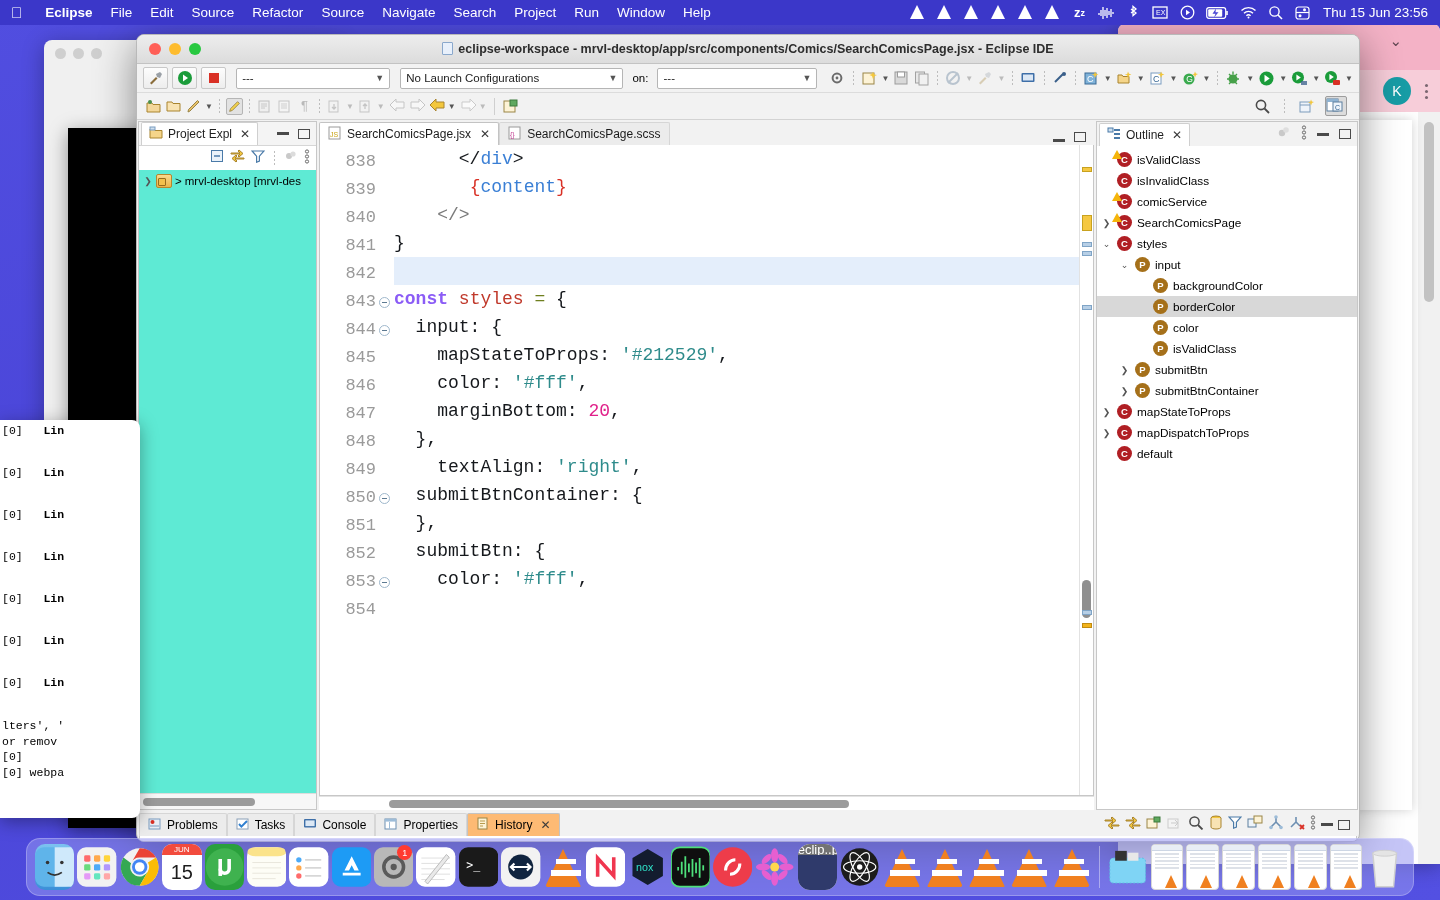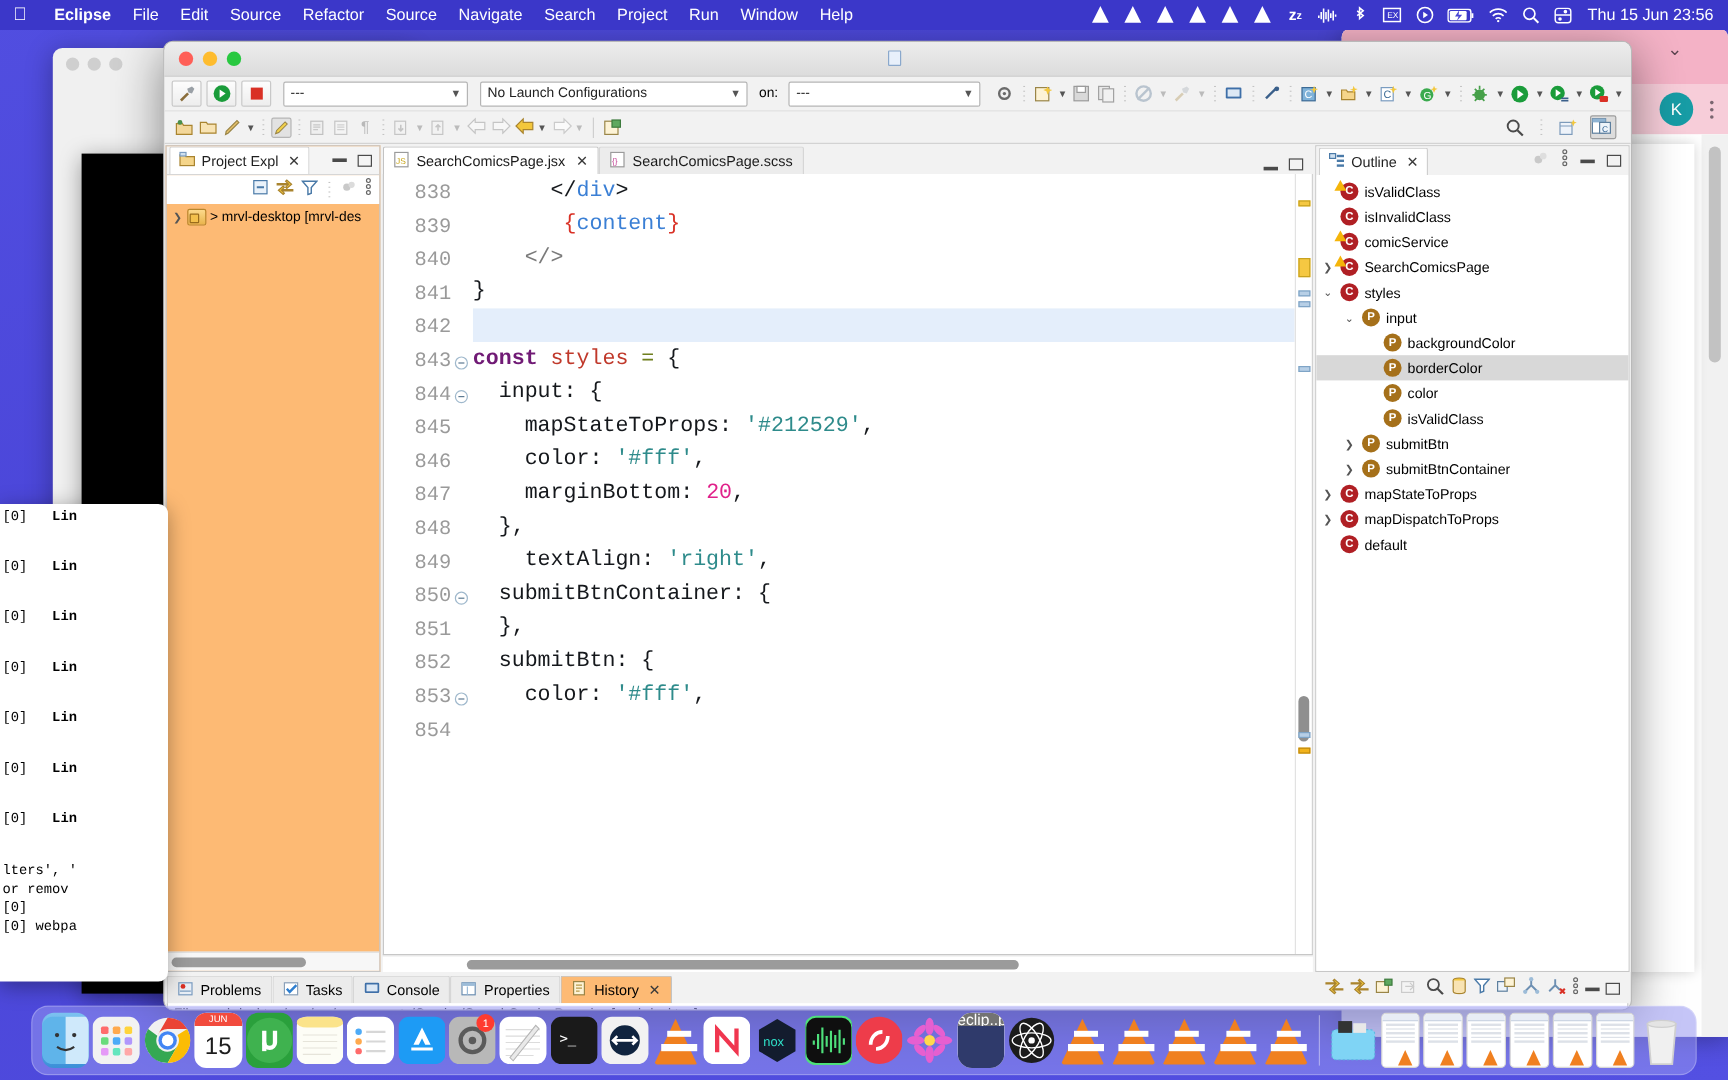--- a/index.html
+++ b/index.html
@@ -138,21 +138,21 @@
   
   .ec-main { display: flex; height: 690px; background: #f2f2f2; }
   .viewtab {
     height: 23px; display: flex; align-items: center; gap: 5px; padding: 0 7px;
     font-size: 12px; color: #1f1f1f; background: #fff;
     border: 1px solid #cfcfcf; border-bottom: none; border-radius: 2px 2px 0 0;
   }
   .xclose { font-size: 12px; color: #3a3a3a; padding-left: 3px; }
 
   
-  #projexp { width: 179px; background: #fdba74; border: 1px solid #c7c7c7; margin: 1px 0 0 1px; display: flex; flex-direction: column; }
+  #projexp { width: 179px; background: #5eead4; border: 1px solid #c7c7c7; margin: 1px 0 0 1px; display: flex; flex-direction: column; }
   #projexp .pe-head { height: 24px; display: flex; align-items: center; background: #f4f4f4; border-bottom: 1px solid #d6d6d6; }
   #projexp .pe-tools { height: 24px; display: flex; align-items: center; justify-content: flex-end; gap: 6px; padding-right: 6px; background: #fff; }
   #projexp .pe-tree { flex: 1; padding: 4px 0 0 4px; font-size: 11.5px; }
   #projexp .row { display: flex; align-items: center; gap: 3px; white-space: nowrap; }
   #projexp .arr { color: #555; font-size: 9px; width: 10px; text-align: center; }
   .prjicon { width: 16px; height: 14px; background: linear-gradient(#fcd98b,#e9b44c); border: 1px solid #b8862c;
              border-radius: 2px; position: relative; display: inline-block; }
   .prjicon::after { content:''; position: absolute; left: 1px; bottom: 1px; width: 6px; height: 6px;
              background: #f3c04c; border: 1px solid #9a6c1c; border-radius: 1px; }
 
@@ -170,21 +170,21 @@
   .gutter { width: 60px; background: #fff; text-align: right; padding-top: 3px;
             font-family: "Liberation Mono", monospace; font-size: 17px; color: #9a9a9a; position: relative; }
   .gutter .g { height: 28px; line-height: 28px; padding-right: 4px; position: relative; }
   .fold { position: absolute; right: -10px; top: 9px; width: 11px; height: 11px; border: 1px solid #9fb8cc;
           border-radius: 50%; background: #fff; }
   .fold::after { content:''; position: absolute; left: 2px; top: 4px; width: 5px; height: 1px; background: #5d7a92; }
   .foldcol { width: 14px; background: #fff; }
   .codearea { flex: 1; position: relative; overflow: hidden; font-family: "Liberation Mono", monospace; font-size: 18px; }
   .codearea .cl { height: 28px; line-height: 28px; white-space: pre; color: #000; }
   .codearea .cl.hl { background: #e4eefb; }
-  .tok-kw { color: #701a75; font-weight: bold; }
+  .tok-kw { color: #8b5cf6; font-weight: bold; }
   .tok-var { color: #c0392b; }
   .tok-op { color: #6f7f1f; }
   .tok-str { color: #2e8b8b; }
   .tok-num { color: #e0218a; }
   .tok-tag { color: #3a7fd5; }
   .tok-brace { color: #d93025; }
   .tok-gray { color: #7a7a7a; }
   .tok-punc { color: #15181c; }
 
   .overview { width: 14px; background: #fff; border-left: 1px solid #e2e2e2; position: relative; }
@@ -285,21 +285,21 @@
 
 <div id="eclipse">
 
   <div class="ec-titlebar">
     <span class="traffic">
       <i class="r"></i>
       <i class="y"></i>
       <i class="g"></i>
     </span>
     <span class="ec-title">
-      <span class="ficon"></span>
+      <span class="ficon"></span><span>eclipse-workspace - mrvl-desktop/app/src/components/Comics/SearchComicsPage.jsx - Eclipse IDE</span>
     </span>
   </div>
 
   <div class="ec-toolbar">
     <div class="tbtn">
       <svg width="16" height="16" viewBox="0 0 16 16">
           <path d="M2 13l6-6 1.5 1.5-6 6z" fill="#8a6d3b"></path>
           <path d="M8 4l4-2 2 2-2 4-3-1z" fill="#9aa0a6"></path>
         </svg>
     </div>

